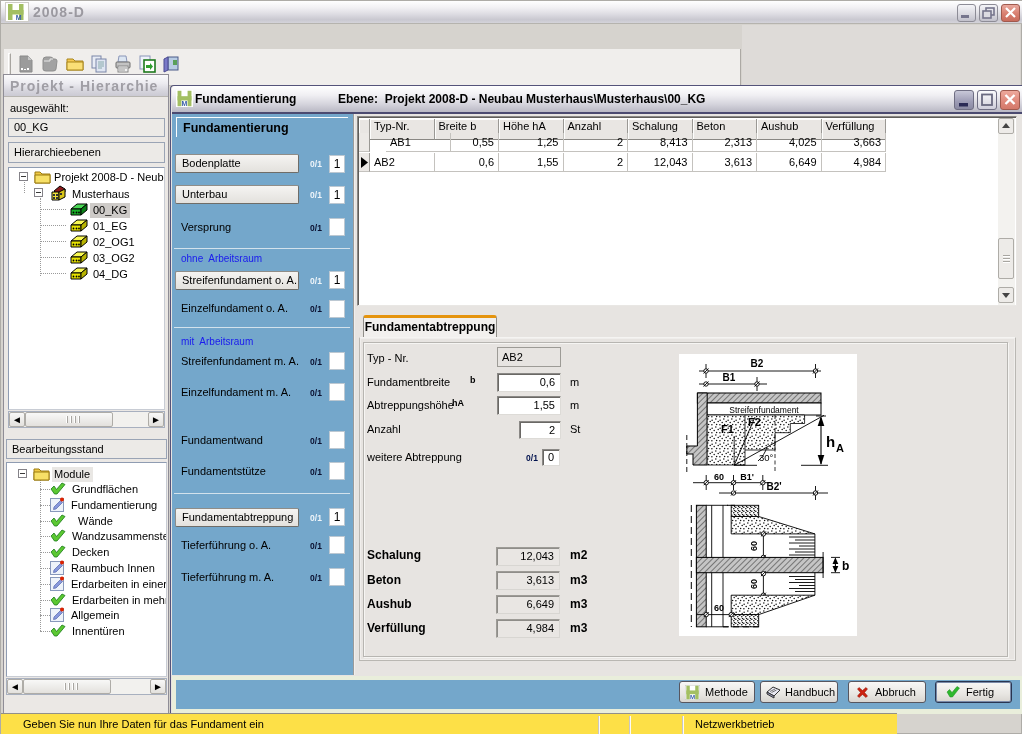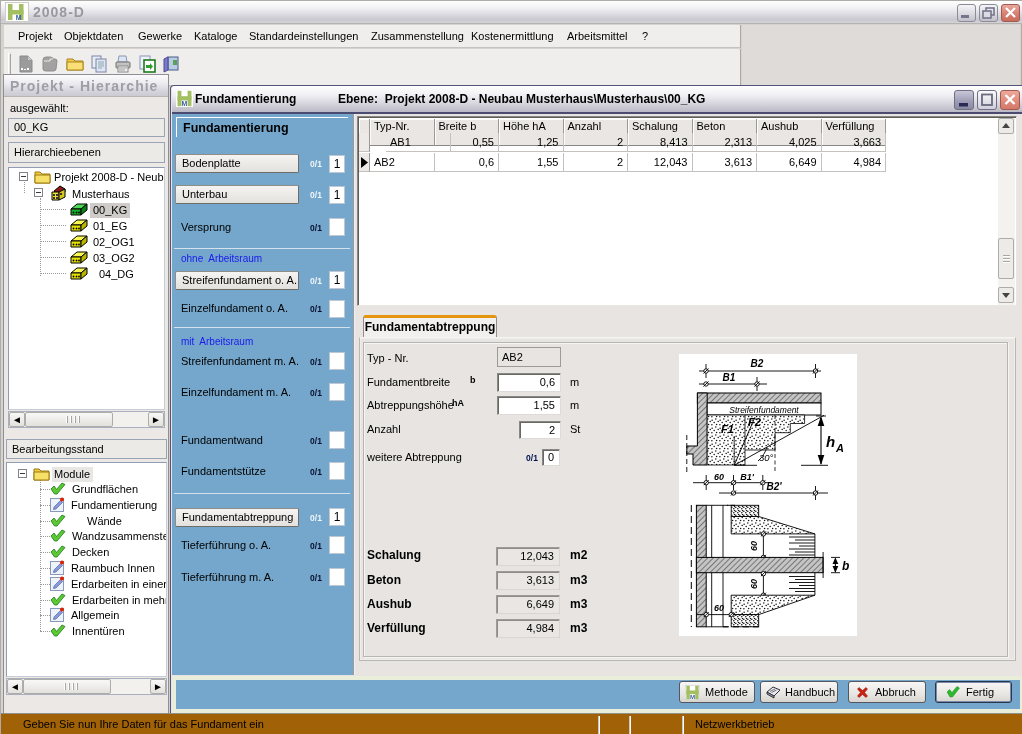--- a/index.html
+++ b/index.html
@@ -1,19 +1,19 @@
 <!DOCTYPE html>
 <html><head>
 <meta charset="utf-8">
 <style>
 *{margin:0;padding:0;box-sizing:border-box;}
 html,body{width:1022px;height:734px;overflow:hidden;}
 body{font-family:"Liberation Sans",sans-serif;font-size:11px;color:#000;background:#d6d3ce;}
 #app{position:relative;width:1022px;height:734px;border:1px solid #aeaca7;background:#d6d3ce;}
-.abs{position:absolute;font-style:italic;}
+.abs{position:absolute;}
 
 #tbar{position:absolute;left:0;top:0;width:1022px;height:23px;
  background:linear-gradient(#ffffff,#f2f1f4 30%,#dddce2 60%,#c9c8d0 85%,#d4d3da);
  border-bottom:1px solid #b5b3ae;}
 #tlogo{position:absolute;left:4px;top:1px;width:24px;height:20px;background:#fff;border:1px solid #cfcdc8;}
 #ttext{position:absolute;left:32px;top:3px;font-size:14px;font-weight:bold;color:#9b99a0;letter-spacing:1px;}
 .wbtn{position:absolute;top:3px;width:19px;height:18px;border-radius:3px;border:1px solid #8d8c96;}
 .wbtn.min{left:956px;background:linear-gradient(#f5f5f8,#d8d7de 60%,#c2c1cb);}
 .wbtn.max{left:978px;background:linear-gradient(#f5f5f8,#d8d7de 60%,#c2c1cb);}
 .wbtn.cls{left:1000px;background:linear-gradient(#e9a99e,#d87f70 55%,#c96c5c);border-color:#a05a4e;}
@@ -64,21 +64,21 @@
 .b01{position:absolute;left:136px;width:16px;font-size:8.5px;font-weight:bold;color:#0a1030;text-align:center;}
 .w01{color:#eef5fa !important;}
 .bchk{position:absolute;left:157px;width:16px;height:18px;background:#fff;border:1px solid #bcc8d2;
  font-size:12px;text-align:center;line-height:16px;}
 .bsep{position:absolute;left:2px;width:176px;height:1px;background:#d3e2ec;}
 .bblue{position:absolute;font-size:10px;color:#1a1aee;}
 
 #rarea{position:absolute;left:182px;top:28px;width:670px;height:561px;background:#e7e4e1;border-left:2px groove #f0efed;}
 #gridbox{position:absolute;left:2px;top:2px;width:660px;height:190px;background:#fff;
  border:1px solid #8a8885;border-right-color:#e9e7e4;border-bottom-color:#e9e7e4;box-shadow:inset 1px 1px 0 #5f5d5a;}
-.ghead{position:absolute;top:1px;height:27px;background:#e9e6e3;border-right:1px solid #9a9894;border-bottom:1px solid #8a8884;
+.ghead{position:absolute;top:1px;height:21px;background:#e9e6e3;border-right:1px solid #9a9894;border-bottom:1px solid #8a8884;
  box-shadow:inset 1px 1px 0 #fdfdfc;font-size:11px;line-height:15px;padding-left:4px;}
 .gcell{position:absolute;height:19px;font-size:11px;line-height:19px;border-right:1px solid #c4c2be;border-bottom:1px solid #c4c2be;}
 .gnum{text-align:right;padding-right:4px;}
 .gtxt{padding-left:4px;}
 
 .vscroll{position:absolute;width:17px;background:#f3f2ef;}
 .varr{position:absolute;left:0;width:16px;height:16px;background:#edebe8;border:1px solid #aeaca7;border-radius:2px;}
 .vthumb{position:absolute;left:0;width:16px;background:#edebe8;border:1px solid #aeaca7;border-radius:2px;}
 
 #tab{position:absolute;left:8px;top:201px;width:134px;height:22px;background:#f2f0ee;
@@ -94,21 +94,21 @@
 .fgray{position:absolute;background:#e7e4e1;border:1px solid #9d9b96;font-size:11px;}
 .fsum{position:absolute;background:#e9e6e3;border:1px solid #9d9b96;border-right-color:#d8d6d2;border-bottom-color:#d8d6d2;box-shadow:inset 1px 1px 0 #8f8d89;
  font-size:11px;text-align:right;padding-right:5px;}
 
 #botbar{position:absolute;left:1px;top:590px;width:852px;height:38px;background:#e9eedb;}
 #botblue{position:absolute;left:4px;top:4px;width:844px;height:29px;background:#74a7cb;}
 .obtn{position:absolute;top:5px;height:22px;background:linear-gradient(#f8f7f6,#e8e6e2 60%,#d8d5d0);
  border:1px solid #57565f;border-radius:3px;font-size:11px;}
 .obtn span{position:absolute;top:4px;}
 
-#sbar{position:absolute;left:0;top:712px;width:1022px;height:22px;background:#a16207;border-top:1px solid #918f8a;}
+#sbar{position:absolute;left:0;top:712px;width:896px;height:22px;background:#fde047;border-top:1px solid #918f8a;}
 .ssep{position:absolute;top:2px;height:18px;width:2px;border-left:1px solid #c9c7c3;border-right:1px solid #fbfaf9;}
 </style>
 </head>
 <body>
 <div id="app">
 
 <div id="tbar">
  <div id="tlogo"><svg width="22" height="18" viewBox="0 0 22 18">
           <rect x="2" y="1" width="4.5" height="16" fill="#a3bf62"></rect>
           <rect x="13" y="1" width="4.5" height="16" fill="#a3bf62"></rect>
@@ -121,31 +121,20 @@
         </svg></div>
  <div class="wbtn max"><svg width="17" height="16">
           <rect x="6" y="3" width="8" height="7" fill="none" stroke="#76758c" stroke-width="1.6"></rect>
           <rect x="3" y="6" width="8" height="7" fill="#dcdbe2" stroke="#76758c" stroke-width="1.6"></rect>
         </svg></div>
  <div class="wbtn cls"><svg width="17" height="16">
           <path d="M4 3 L13 12 M13 3 L4 12" stroke="#fff" stroke-width="2.2"></path>
         </svg></div>
 </div>
 
-<div id="menubar">
- <span style="left:14px">Projekt</span>
-      <span style="left:60px">Objektdaten</span>
-      <span style="left:134px">Gewerke</span>
-      <span style="left:190px">Kataloge</span>
-      <span style="left:245px">Standardeinstellungen</span>
-      <span style="left:367px">Zusammenstellung</span>
-      <span style="left:467px">Kostenermittlung</span>
-      <span style="left:563px">Arbeitsmittel</span>
-      <span style="left:638px">?</span>
-</div>
 
 <div id="toolbar">
  <div class="grip"></div>
  <div class="tico" style="left:13px"><svg width="18" height="18" viewBox="0 0 18 18">
           <path d="M3 1 h8 l4 4 v12 h-12 z" fill="#9b9b9b" stroke="#8a8a8a"></path>
           <path d="M11 1 l4 4 h-4 z" fill="#c9c9c9"></path>
           <path d="M4 13 h2 v2 h-2 z M7 14 h2 v1 h-2 z M10 13 h2 v2 h-2 z" fill="#fff"></path>
         </svg></div>
  <div class="tico" style="left:37px"><svg width="18" height="18" viewBox="0 0 18 18">
           <path d="M2 5 q0 -3 3 -3 h4 q3 0 3 2 h2 q2 0 2 2 l-1 8 q0 2 -3 2 h-7 q-3 0 -3 -2 z" fill="#a2a2a2" stroke="#8e8e8e"></path>
@@ -246,21 +235,21 @@
             <circle cx="6.5" cy="9.5" r="0.9" fill="#000"></circle>
             <circle cx="9" cy="9.5" r="0.9" fill="#000"></circle>
           </svg><span style="margin-left:5px">03_OG2</span></div>
   <div class="trow" style="left:61px;top:98px"><svg width="18" height="13" viewBox="0 0 18 13" style="vertical-align:-2px">
             <path d="M1 6 L7 1 L17 1 L11 6 z" fill="#f8f852" stroke="#000"></path>
             <path d="M1 6 L11 6 L11 12 L1 12 z" fill="#e8e400" stroke="#000"></path>
             <path d="M11 6 L17 1 L17 7 L11 12 z" fill="#b8b400" stroke="#000"></path>
             <circle cx="3.5" cy="9.5" r="0.9" fill="#000"></circle>
             <circle cx="6.5" cy="9.5" r="0.9" fill="#000"></circle>
             <circle cx="9" cy="9.5" r="0.9" fill="#000"></circle>
-          </svg><span style="margin-left:11px">04_DG</span></div>
+          </svg><span style="margin-left:5px">04_DG</span></div>
  </div>
  <div class="hscroll" style="left:4px;top:337px;width:157px">
   <div class="harr" style="left:0">◄</div>
         <div class="harr" style="right:0">►</div>
   <div class="hthumb" style="left:16px;width:88px"></div>
   <div class="hgrip" style="left:57px"></div>
         <div class="hgrip" style="left:61px"></div>
         <div class="hgrip" style="left:65px"></div>
         <div class="hgrip" style="left:69px"></div>
  </div>
@@ -287,21 +276,21 @@
   <div class="trow" style="left:43px;top:18px"><svg width="16" height="13" viewBox="0 0 16 13" style="vertical-align:-2px">
             <path d="M1 7 L4 4 L6.5 7.5 L12 1 L15 2.5 L7 12 L4.5 12 z" fill="#5cc832" stroke="#187818" stroke-width="0.8"></path>
           </svg><span style="margin-left:6px">Grundflächen</span></div>
   <div class="trow" style="left:43px;top:34px"><svg width="15" height="15" viewBox="0 0 15 15" style="vertical-align:-3px">
             <rect x="0.5" y="1.5" width="13" height="13" fill="#eef3fa" stroke="#8899bb"></rect>
             <path d="M10.5 3.5 L12.5 5.5 L6 12 L3.5 12.5 L4 10 z" fill="#8899dd" stroke="#5566aa" stroke-width="0.7"></path>
             <circle cx="12" cy="2.5" r="2" fill="#dd2200"></circle>
           </svg><span style="margin-left:6px">Fundamentierung</span></div>
   <div class="trow" style="left:43px;top:50px"><svg width="16" height="13" viewBox="0 0 16 13" style="vertical-align:-2px">
             <path d="M1 7 L4 4 L6.5 7.5 L12 1 L15 2.5 L7 12 L4.5 12 z" fill="#5cc832" stroke="#187818" stroke-width="0.8"></path>
-          </svg><span style="margin-left:21px">Wände</span></div>
+          </svg><span style="margin-left:12px">Wände</span></div>
   <div class="trow" style="left:43px;top:65px"><svg width="16" height="13" viewBox="0 0 16 13" style="vertical-align:-2px">
             <path d="M1 7 L4 4 L6.5 7.5 L12 1 L15 2.5 L7 12 L4.5 12 z" fill="#5cc832" stroke="#187818" stroke-width="0.8"></path>
           </svg><span style="margin-left:6px">Wandzusammenstellung</span></div>
   <div class="trow" style="left:43px;top:81px"><svg width="16" height="13" viewBox="0 0 16 13" style="vertical-align:-2px">
             <path d="M1 7 L4 4 L6.5 7.5 L12 1 L15 2.5 L7 12 L4.5 12 z" fill="#5cc832" stroke="#187818" stroke-width="0.8"></path>
           </svg><span style="margin-left:6px">Decken</span></div>
   <div class="trow" style="left:43px;top:97px"><svg width="15" height="15" viewBox="0 0 15 15" style="vertical-align:-3px">
             <rect x="0.5" y="1.5" width="13" height="13" fill="#eef3fa" stroke="#8899bb"></rect>
             <path d="M10.5 3.5 L12.5 5.5 L6 12 L3.5 12.5 L4 10 z" fill="#8899dd" stroke="#5566aa" stroke-width="0.7"></path>
             <circle cx="12" cy="2.5" r="2" fill="#dd2200"></circle>

